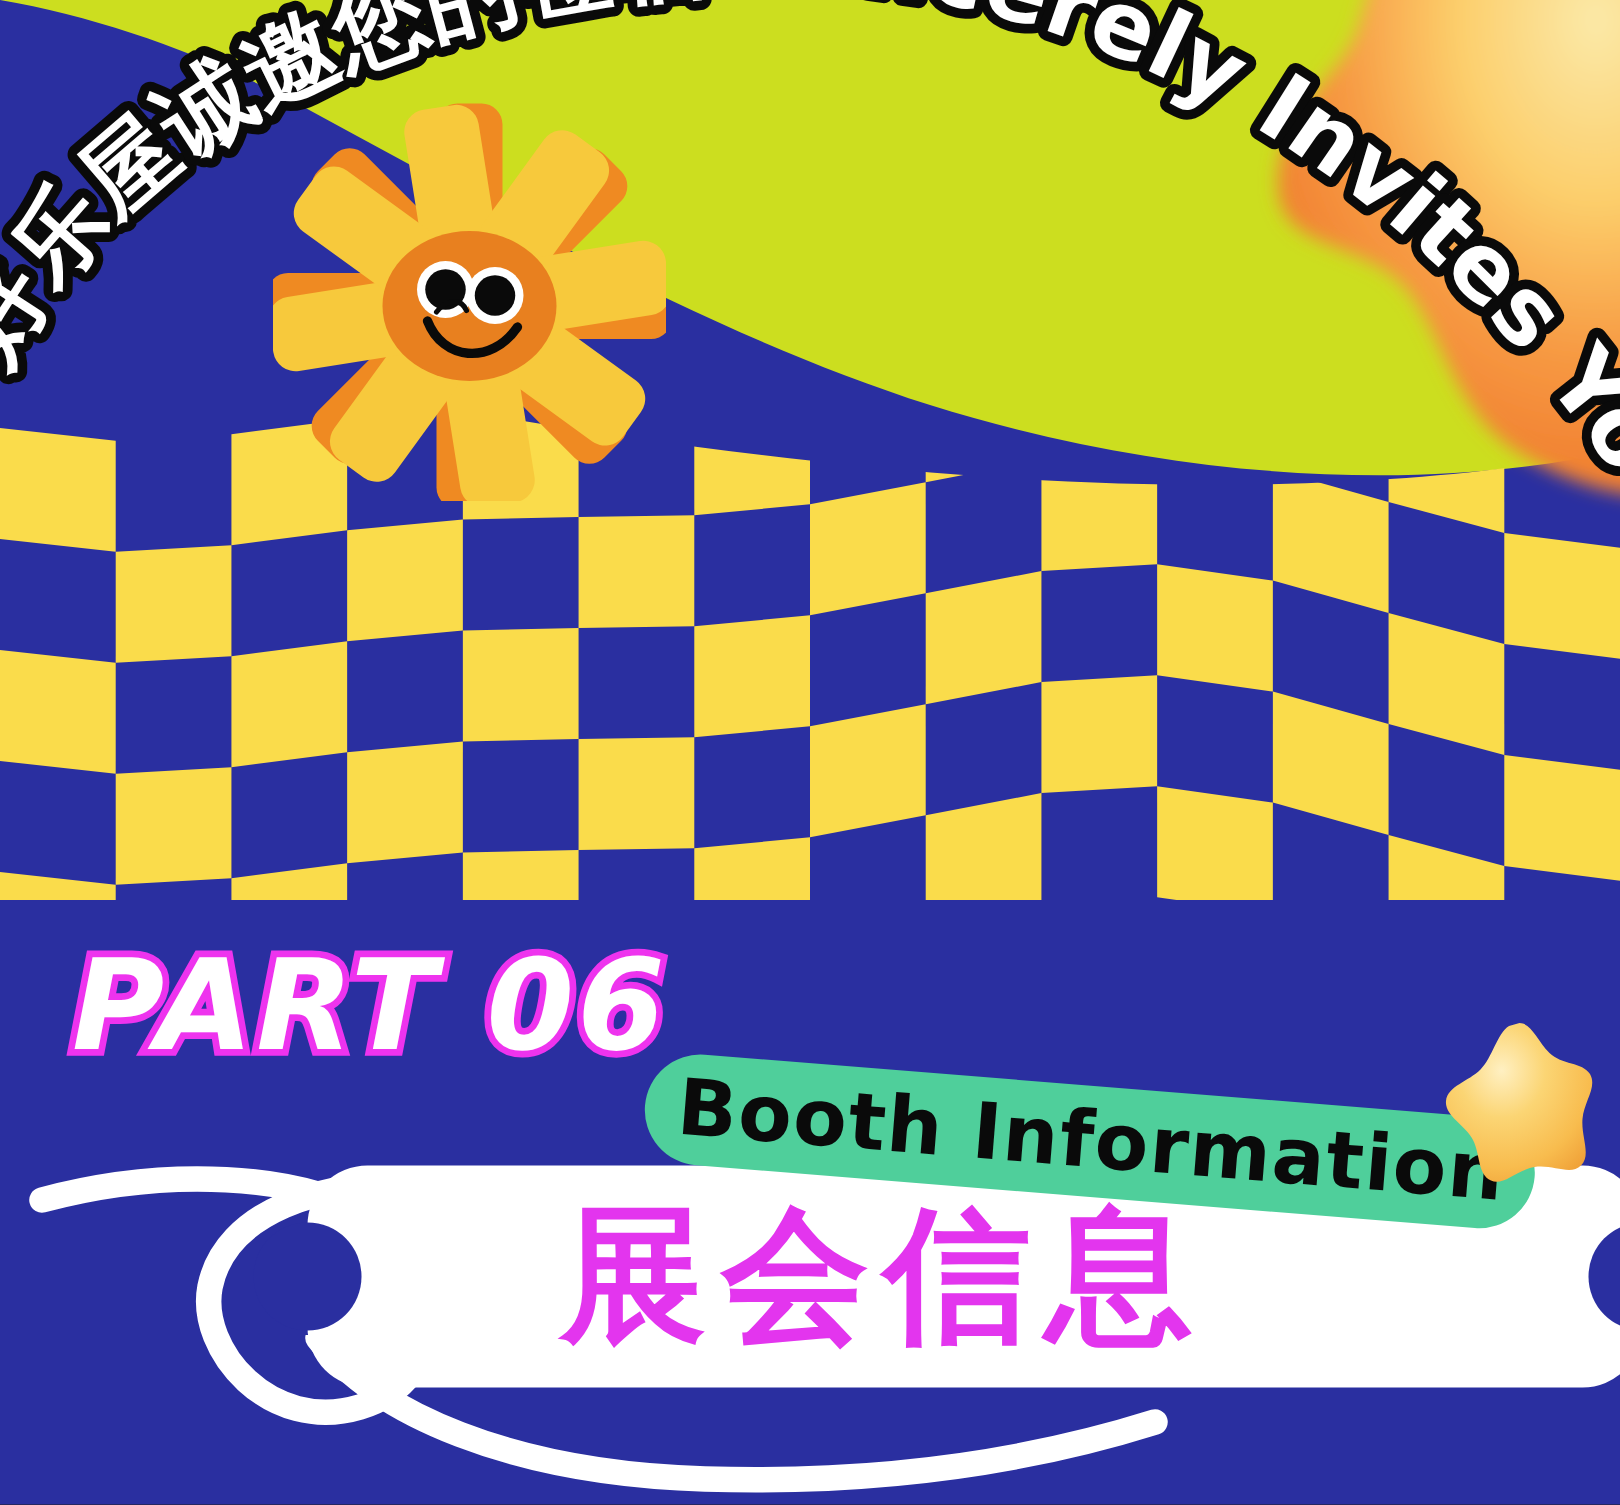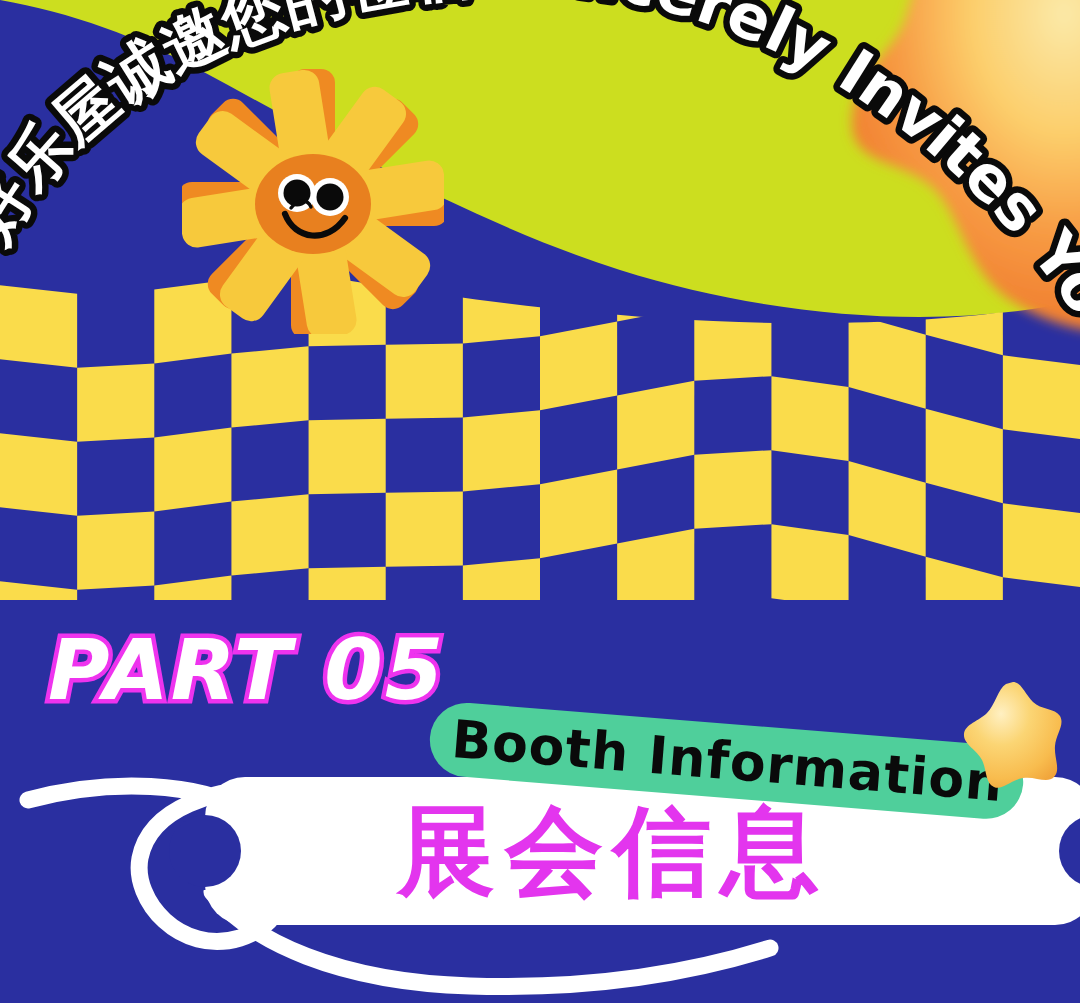--- a/index.html
+++ b/index.html
@@ -82,21 +82,20 @@
     position:absolute;
     left:168px; top:50%;
     transform:translateY(-50%);
     font-family:"DejaVu Sans", sans-serif;
     font-size:98px;
     font-weight:bold;
     color:#E335EE;
     letter-spacing:10px;
     white-space:nowrap;
     line-height:1;
-    margin-left:24px;
   }
 
   .curved-head-text { position:absolute; inset:0; z-index:4; pointer-events:none; }
 </style>
 </head>
 <body>
 
 <div id="poster">
 
   <svg class="svg-layer" viewBox="0 0 1080 1003">
@@ -268,21 +267,21 @@
     </text>
 
     <text font-family="'DejaVu Sans', sans-serif" font-size="62" font-weight="bold" fill="#FFFFFF">
       <textPath href="#arcPath" startOffset="2%">
         <tspan>好乐屋诚邀您的莅临</tspan>
         <tspan dx="14">Sincerely Invites You Visit</tspan>
       </textPath>
     </text>
   </svg>
 
-  <div class="part-label">PART 05</div>
+  <div class="part-label">PART 06</div>
 
   <svg style="position:absolute;left:955px;top:676px;width:115px;height:118px;z-index:8;" viewBox="0 0 115 118">
     <path d="M58,6 C66,6 70,18 78,26 C86,34 100,32 105,40
              C110,49 101,58 100,70 C99,82 106,94 99,101
              C92,108 80,100 68,102 C56,104 47,115 39,111
              C30,107 32,94 27,84 C22,74 8,68 9,58
              C10,48 24,45 32,37 C40,29 43,13 51,8 Z" fill="url(#starGrad)"></path>
   </svg>
 
   <div class="booth-pill">

